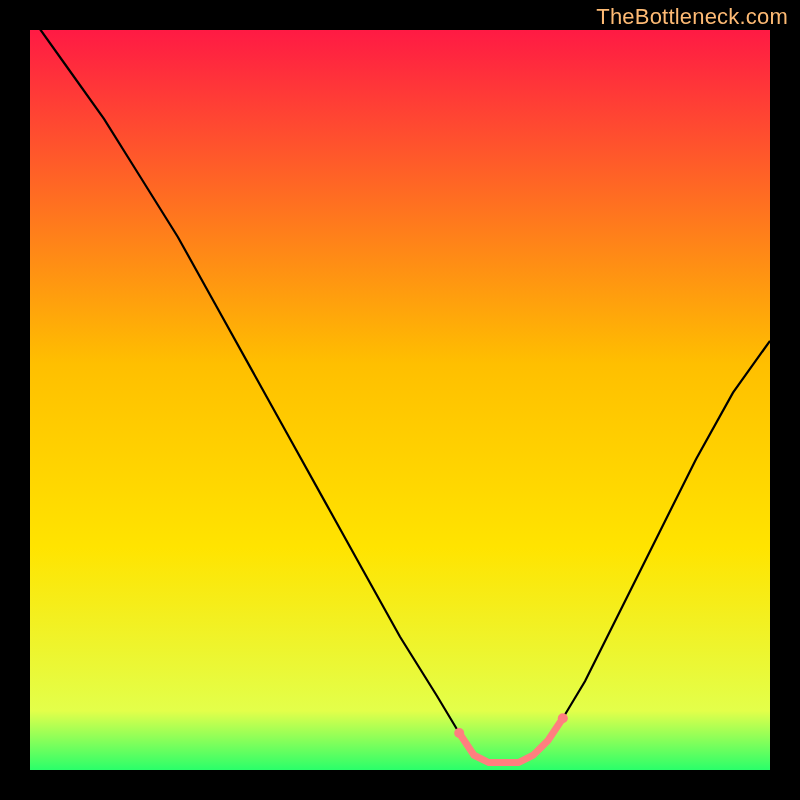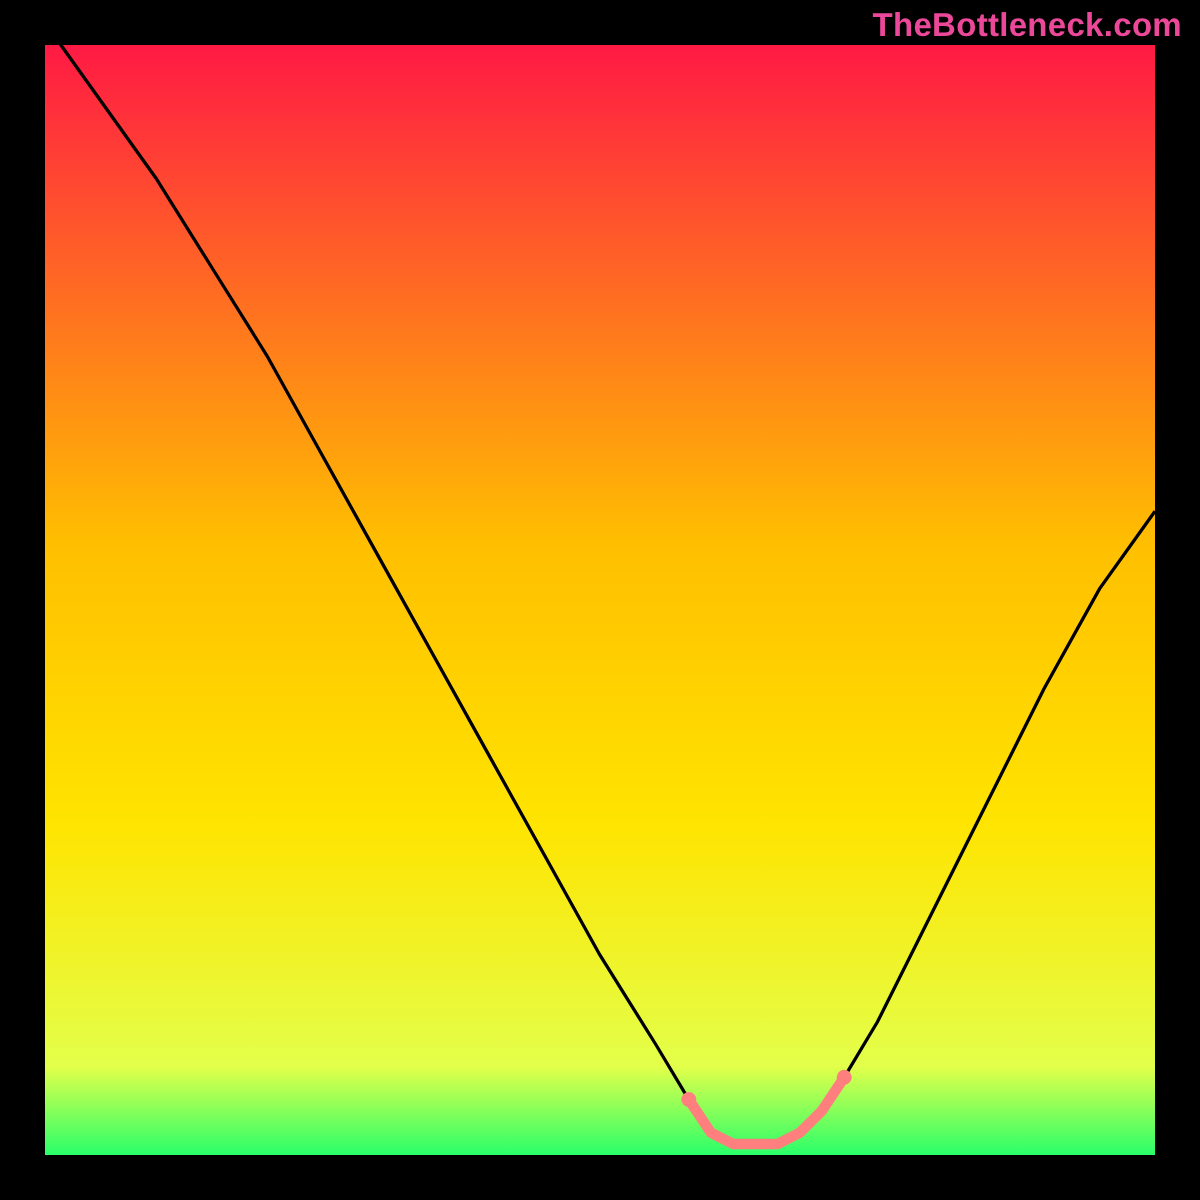--- a/index.html
+++ b/index.html
@@ -16,23 +16,23 @@
     top: 0;
     left: 0;
     width: 800px;
     height: 800px;
     background: #000;
   }
   .watermark {
     position: absolute;
     top: 4px;
     right: 12px;
-    color: #ec4899;
+    color: #fdba74;
     font-size: 22px;
-    font-weight: 700;
+    font-weight: 400;
     letter-spacing: 0.2px;
     user-select: none;
   }
   svg {
     position: absolute;
     top: 0;
     left: 0;
   }
 </style>
 </head>

